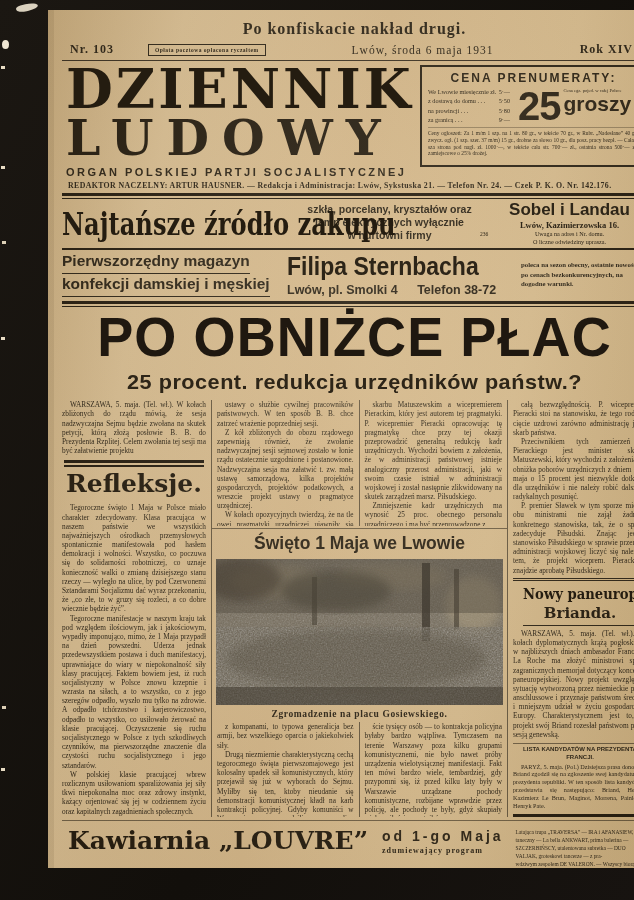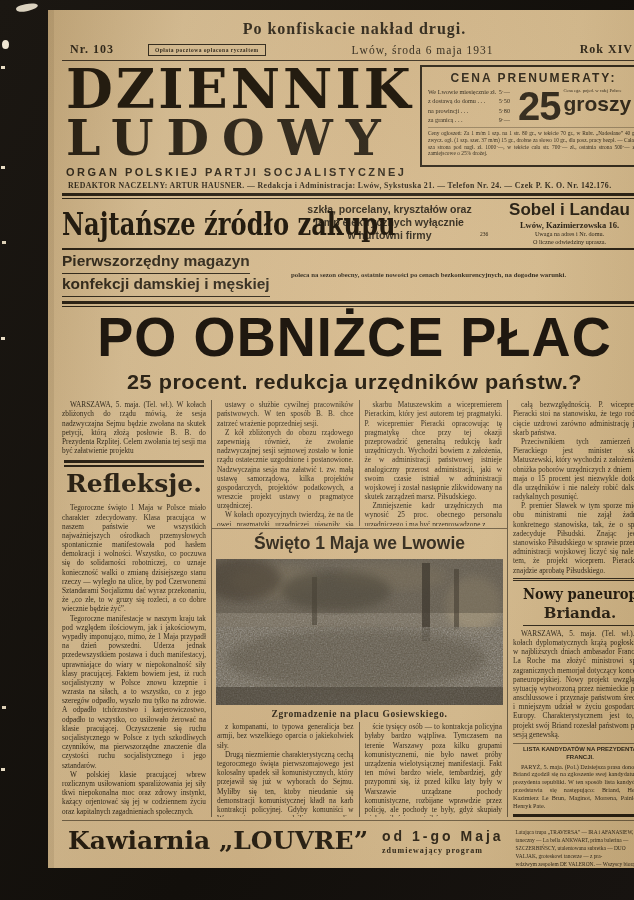--- a/index.html
+++ b/index.html
@@ -192,20 +192,27 @@
         <div class="ad1-note">Uwaga na adres i Nr. domu.</div>
         <div class="ad1-note">O liczne odwiedziny uprasza.</div>
       </div>
     </div>
     <div class="rule1"></div>
 
     <div class="ad2">
       <div class="ad2-left">
         <span class="u">Pierwszorzędny magazyn</span><br>
         <span class="u">konfekcji damskiej i męskiej</span>
+      </div>
+      <div class="ad2-mid">
+        <div class="ad2-name">Filipa Sternbacha</div>
+        <div class="ad2-addr">
+          <span>Lwów, pl. Smolki 4</span>
+          <span class="ph">Telefon 38-72</span>
+        </div>
       </div>
       <div class="ad2-right">poleca na sezon obecny, ostatnie nowości po cenach bezkonkurencyjnych, na dogodne warunki.</div>
     </div>
     <div class="rule2"></div>
 
     <div class="head-main">PO OBNIŻCE PŁAC</div>
     <div class="head-sub">25 procent. redukcja urzędników państw.?</div>
 
     <div class="bodygrid">
 

